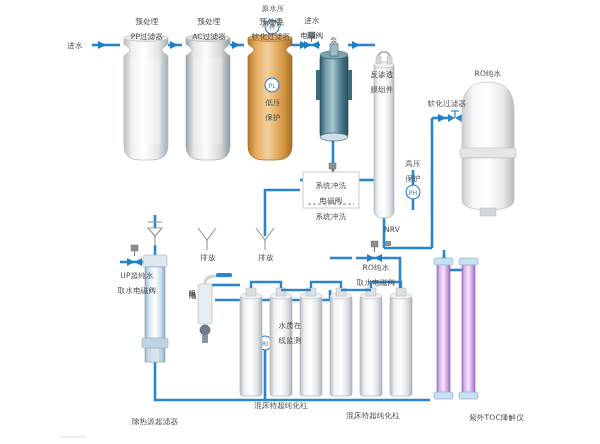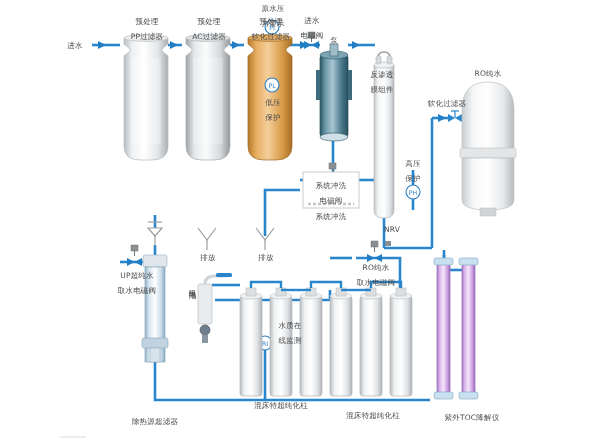--- a/index.html
+++ b/index.html
@@ -341,16 +341,16 @@
 <div class="lbl" style="left:252px;top:250px;width:28px;">排放</div>
 <div class="lbl" style="left:194px;top:250px;width:28px;">排放</div>
 <div class="lbl" style="left:111px;top:268px;width:52px;">UP超纯水
 取水电磁阀</div>
 <div class="lbl vert" style="left:186px;top:284px;width:10px;">电阻池</div>
 <div class="lbl" style="left:250px;top:318px;width:32px;margin-left:24px;">水质在
 线监测</div>
 <div class="lbl" style="left:113px;top:414px;width:84px;">除热源超滤器</div>
 <div class="lbl" style="left:238px;top:398px;width:86px;">混床特超纯化柱</div>
 <div class="lbl" style="left:330px;top:408px;width:86px;">混床特超纯化柱</div>
-<div class="lbl" style="left:420px;top:410px;width:104px;">紫外TOC降解仪</div>
+<div class="lbl" style="left:420px;top:410px;width:104px;text-align:right;">紫外TOC降解仪</div>
 <div class="lbl" style="left:375px;top:222px;width:34px;">NRV</div>
 <div class="lbl" style="left:350px;top:260px;width:52px;">RO纯水
 取水电磁阀</div>
 
 </body></html>

